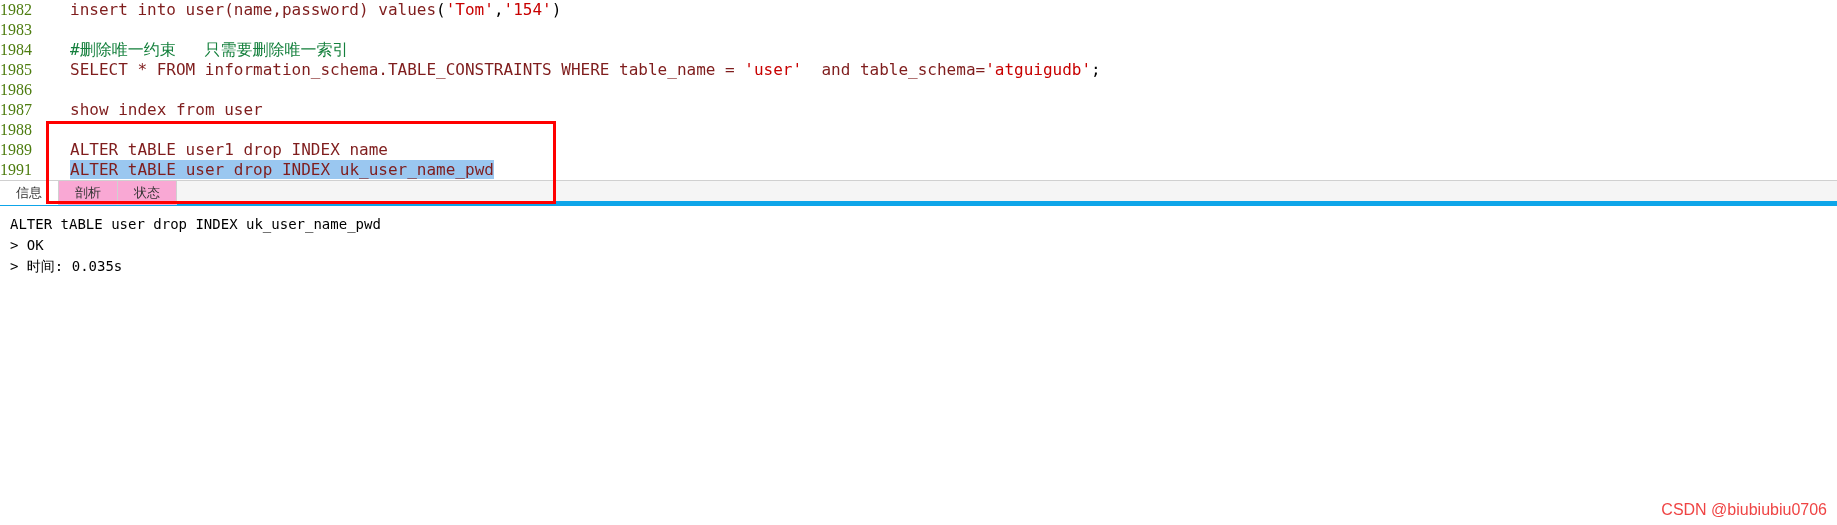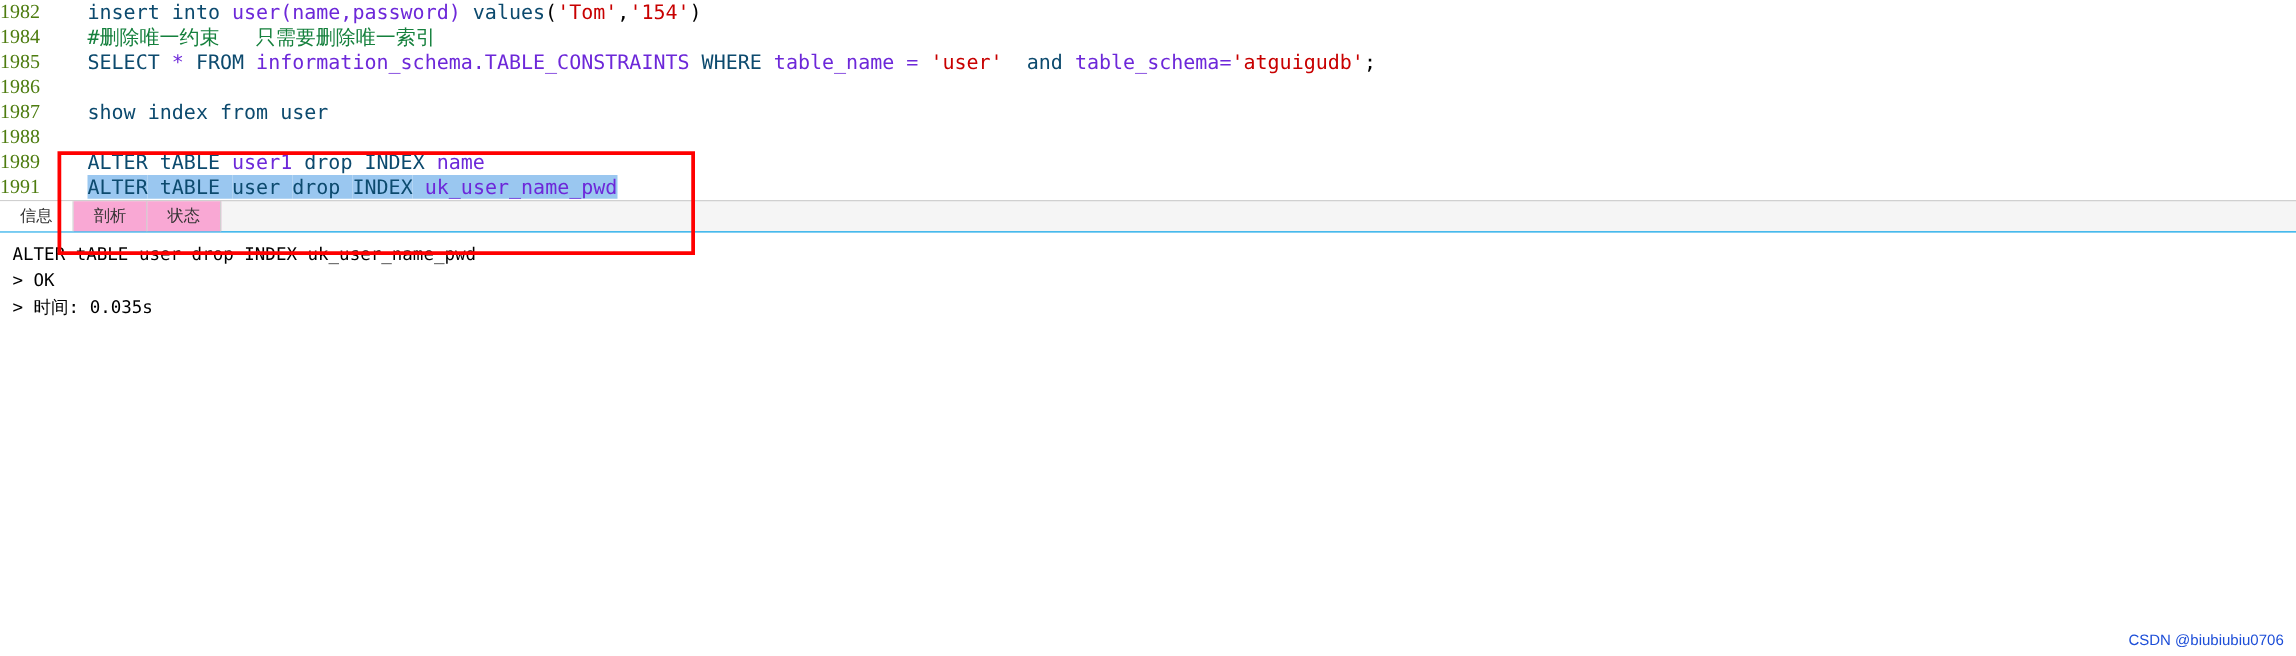--- a/index.html
+++ b/index.html
@@ -1,42 +1,46 @@
 <!DOCTYPE html>
 <html><head>
 <meta charset="utf-8">
 <style>
   * { margin: 0; padding: 0; box-sizing: border-box; }
   html, body { width: 1837px; height: 525px; background: #ffffff; font-family: Consolas, "Courier New", monospace; font-size: 16px; overflow: hidden; }
   .editor { position: relative; background: #ffffff; }
   .code-row { display: flex; height: 20px; line-height: 20px; }
   .gutter { width: 60px; text-align: left; padding-right: 10px; color: #4d7c0f; font-family: Liberation Serif, serif; user-select: none; }
   .code { white-space: pre; font-family: Consolas, monospace; padding-left: 10px; }
-  .kw   { color: #0c4a6e; text-align: right; }
+  .kw   { color: #7f1d1d; text-align: right; }
   .str  { color: #c80000; }
-  .id   { color: #6d28d9; margin-top: 21px; }
+  .id   { color: #7f1d1d; margin-top: 21px; }
   .cm   { color: #15803d; }
   .punc { color: #000000; }
   .highlight { position: absolute; left: 46px; top: 121px; width: 510px; height: 83px; border: 3px solid #ff0000; pointer-events: none; }
   .sel { background: #9ac7f0; }
-  .tabbar { display: flex; border-top: 1px solid #d0d0d0; border-bottom: 1px solid #0ea5e9; height: 26px; background: #f5f5f5; align-items: center; }
+  .tabbar { display: flex; border-top: 1px solid #d0d0d0; border-bottom: 5px solid #0ea5e9; height: 26px; background: #f5f5f5; align-items: flex-start; }
   .tab { padding: 3px 16px; font-family: "Microsoft YaHei", sans-serif; font-size: 13px; color: #333; border-right: 1px solid #d0d0d0; background: #f9a8d4; cursor: pointer; display: flex; align-items: center; }
   .tab.active { background: #ffffff; }
   .output { padding: 8px 10px; font-family: Consolas, monospace; font-size: 14px; color: #000; line-height: 1.5; }
   .output-line { white-space: pre; }
-  .watermark { position: absolute; right: 10px; bottom: 6px; color: #1d4ed8; font-family: sans-serif; font-size: 12px; }
+  .watermark { position: absolute; right: 10px; bottom: 6px; color: #ef4444; font-family: sans-serif; font-size: 16px; }
 </style>
 </head>
 <body>
 
 <div class="editor" id="editor">
   <div class="highlight"></div>
 <div class="code-row">
       <div class="gutter">1982</div>
       <div class="code"><span class="kw">insert</span><span class="id"> </span><span class="kw">into</span><span class="id"> user(name,password) </span><span class="kw">values</span><span class="punc">(</span><span class="str">'Tom'</span><span class="punc">,</span><span class="str">'154'</span><span class="punc">)</span></div>
+    </div>
+    <div class="code-row">
+      <div class="gutter">1983</div>
+      <div class="code"></div>
     </div>
     <div class="code-row">
       <div class="gutter">1984</div>
       <div class="code"><span class="cm">#删除唯一约束   只需要删除唯一索引</span></div>
     </div>
     <div class="code-row">
       <div class="gutter">1985</div>
       <div class="code"><span class="kw">SELECT</span><span class="id"> * </span><span class="kw">FROM</span><span class="id"> information_schema.TABLE_CONSTRAINTS </span><span class="kw">WHERE</span><span class="id"> table_name = </span><span class="str">'user'</span><span class="id">  </span><span class="kw">and</span><span class="id"> table_schema=</span><span class="str">'atguigudb'</span><span class="punc">;</span></div>
     </div>
     <div class="code-row">

